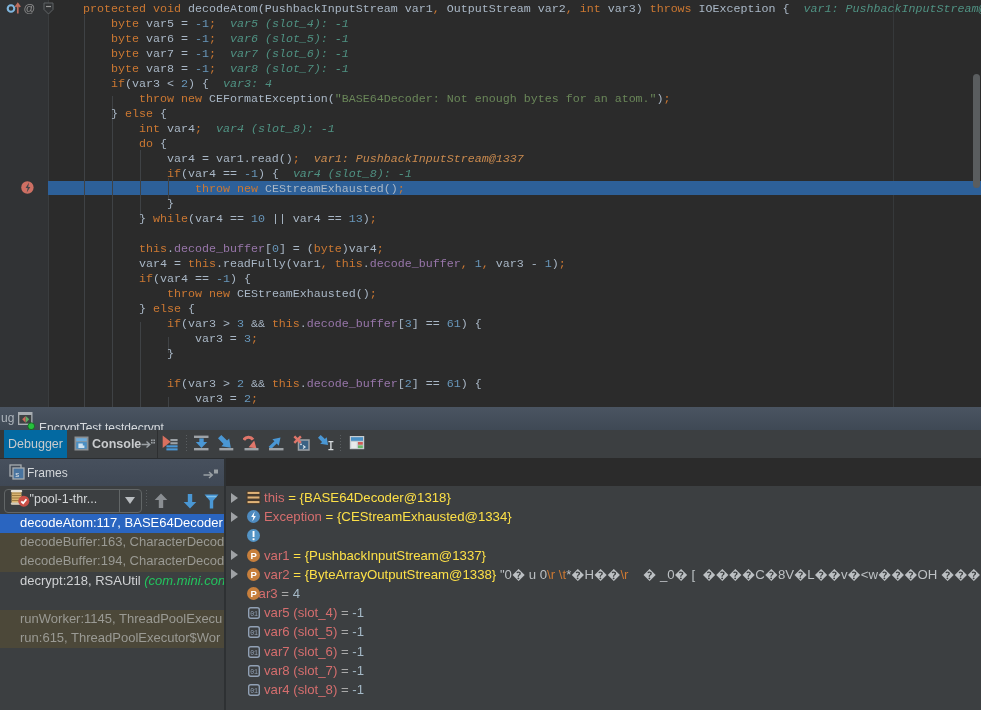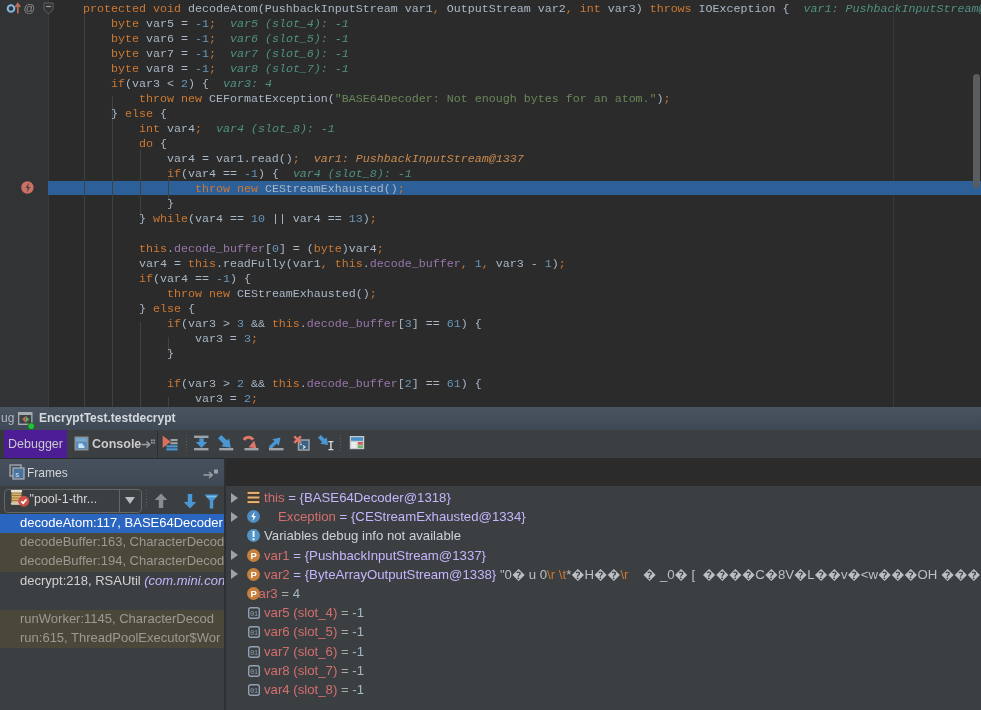--- a/index.html
+++ b/index.html
@@ -15,36 +15,36 @@
         font-size:11.67px;line-height:15px;white-space:pre;color:#a9b7c6;}
   .k{color:#cc7832;} .n{color:#6897bb;} .s{color:#6a8759;} .f{color:#9876aa;}
   .h{color:#4f9182;font-style:italic;} .ho{color:#ca8a4e;font-style:italic;}
   #marginline{position:absolute;left:893px;top:0;width:1px;height:407px;background:#36393b;}
   #scrollthumb{position:absolute;left:973px;top:74px;width:7px;height:114px;background:#5a5d5f;border-radius:4px;}
   
   #twheader{position:absolute;left:0;top:407px;width:981px;height:23px;
             background:linear-gradient(#4a5461,#3f4955);color:#b6bcc3;font-size:12px;}
   
   #tabrow{position:absolute;left:0;top:430px;width:981px;height:28px;background:#3c3f41;border-bottom:1px solid #2b2b2b;}
-  #dbgtab{position:absolute;left:4px;top:0px;width:63px;height:28px;background:#4c1d95;
+  #dbgtab{position:absolute;left:4px;top:0px;width:63px;height:28px;background:#0369a1;
           color:#c9cbcd;font-size:12.5px;text-align:center;line-height:28px;}
   .dots{position:absolute;top:5px;width:1px;height:18px;
         background-image:repeating-linear-gradient(#5a5e61 0 1px,transparent 1px 3px);}
   
   .phead{position:absolute;top:458px;height:28px;box-sizing:border-box;background:linear-gradient(#47505d,#3f4855);
          border-top:1px solid #2a2d30;color:#d4d7da;font-size:12px;}
   
   #frames{position:absolute;left:0;top:486px;width:224px;height:224px;background:#3c3f41;overflow:hidden;}
   #vars{position:absolute;left:226px;top:486px;width:755px;height:224px;background:#3c3f41;overflow:hidden;}
   #vdiv{position:absolute;left:224px;top:458px;width:2px;height:252px;background:#2e3133;}
   .frow{position:absolute;left:0;width:224px;height:19.2px;line-height:18.6px;font-size:13px;
         padding-left:20px;box-sizing:border-box;white-space:nowrap;overflow:hidden;}
   .lib{background:#4c4839;color:#9a9a94;}
   .vrow{position:absolute;left:0;width:760px;height:19.2px;line-height:19.2px;font-size:13.2px;color:#bcc0c3;white-space:nowrap;}
-  .vname{color:#d56e6e;} .vval{color:#c4b5fd;} .vnum{color:#a4b8c6;}
+  .vname{color:#d56e6e;} .vval{color:#fde047;} .vnum{color:#a4b8c6;}
   .varrow{position:absolute;left:5px;top:4.5px;width:0;height:0;
           border-left:7px solid #9fa2a5;border-top:5px solid transparent;border-bottom:5px solid transparent;}
   .vicon{position:absolute;left:20px;top:2px;}
 </style>
 </head>
 <body>
 <div id="app">
 
   <div id="editor">
     <div id="gutter"></div>
@@ -107,21 +107,21 @@
   <div id="twheader">
     <span class="abs" style="left:1px;top:4px;color:#aeb5bc;">ug</span>
     <svg class="abs" style="left:17px;top:4px;" width="19" height="19" viewBox="0 0 19 19">
       <rect x="1" y="1" width="14.5" height="13" fill="#a8adb2"></rect>
       <rect x="2.3" y="4" width="11.9" height="8.6" fill="#3d4244"></rect>
       <path d="M8.6 4.9 L5.2 8.3 L8.6 11.7 Z" fill="#cd6a5b"></path>
       <path d="M8.8 4.9 L12.2 8.3 L8.8 11.7 Z" fill="#5fae66"></path>
       <circle cx="14.2" cy="15.2" r="3.4" fill="#25c13d"></circle>
       <circle cx="14.2" cy="15.2" r="3.4" fill="none" stroke="#15571f" stroke-width="0.8"></circle>
     </svg>
-    <span class="abs" style="left:39px;top:4px;color:#d6dade;font-weight:bold;">EncryptTest.testdecrypt</span>
+    <span class="abs" style="left:39px;top:14px;color:#d6dade;">EncryptTest.testdecrypt</span>
   </div>
 
   <div id="tabrow">
     <div class="abs" style="left:0;top:0;width:4px;height:28px;background:#353839;"></div>
     <div id="dbgtab">Debugger</div>
 
     <svg class="abs" style="left:73.5px;top:5.5px;" width="15" height="15" viewBox="0 0 15 15">
       <rect x="0.5" y="0.5" width="14" height="14" fill="#8a9094"></rect>
       <rect x="2.2" y="2.2" width="10.6" height="3.1" fill="#6cabdb"></rect>
       <rect x="2.2" y="6.1" width="10.6" height="6.7" fill="#4a90c4"></rect>
@@ -228,50 +228,49 @@
     </svg>
 
     <svg class="abs" style="left:203.5px;top:8px;" width="15" height="15" viewBox="0 0 15 15">
       <path d="M0.5 0.5 H14.5 L9.2 6.8 V14.5 H5.8 V6.8 Z" fill="#4a97d4"></path>
       <path d="M2.5 2.6 H12.5" stroke="#7fc0e8" stroke-width="1.3"></path>
     </svg>
 
     <div class="frow" style="top:28px;background:#2a65c0;color:#ffffff;">decodeAtom:117, BASE64Decoder</div>
     <div class="frow lib" style="top:47.2px;">decodeBuffer:163, CharacterDecod</div>
     <div class="frow lib" style="top:66.4px;">decodeBuffer:194, CharacterDecod</div>
-    <div class="frow" style="top:85.6px;color:#d0d2d4;">decrypt:218, RSAUtil <i style="color:#c4b5fd;">(com.mini.con</i></div>
-    <div class="frow lib" style="top:124px;">runWorker:1145, CharacterDecod</div>
+    <div class="frow" style="top:85.6px;color:#d0d2d4;">decrypt:218, RSAUtil <i style="color:#22c55e;">(com.mini.con</i></div>
+    <div class="frow lib" style="top:124px;">runWorker:1145, ThreadPoolExecu</div>
     <div class="frow lib" style="top:143.2px;">run:615, ThreadPoolExecutor$Wor</div>
   </div>
 
   <div id="vars">
     <div class="vrow" style="top:2px;">
       <span class="varrow"></span>
       <svg class="vicon" width="15" height="15" viewBox="0 0 15 15">
         <rect x="1" y="1.3" width="13" height="3.2" fill="#e0b377" stroke="#46382a" stroke-width="1.1"></rect>
         <rect x="1" y="5.9" width="13" height="3.2" fill="#e0b377" stroke="#46382a" stroke-width="1.1"></rect>
         <rect x="1" y="10.5" width="13" height="3.2" fill="#e0b377" stroke="#46382a" stroke-width="1.1"></rect>
       </svg>
       <span style="margin-left:38px;" class="vname">this</span> <span class="vval">= {BASE64Decoder@1318}</span>
     </div>
     <div class="vrow" style="top:21.2px;">
       <span class="varrow"></span>
       <svg class="vicon" width="15" height="15" viewBox="0 0 15 15">
         <circle cx="7.5" cy="7.5" r="6.5" fill="#4e8bc0"></circle>
         <path d="M8.6 2.5 L5.2 8 L7.4 8 L6.4 12.5 L9.9 7 L7.7 7 Z" fill="#fff"></path>
       </svg>
-      <span style="margin-left:52px;" class="vname">Exception</span> <span class="vval">= {CEStreamExhausted@1334}</span>
+      <span style="margin-left:38px;" class="vname">Exception</span> <span class="vval">= {CEStreamExhausted@1334}</span>
     </div>
     <div class="vrow" style="top:40.4px;color:#cfd2d4;">
       <svg class="vicon" width="15" height="15" viewBox="0 0 15 15">
         <circle cx="7.5" cy="7.5" r="6.5" fill="#5394c6"></circle>
         <rect x="6.6" y="3" width="1.9" height="6" fill="#fff"></rect>
           <rect x="6.6" y="10.3" width="1.9" height="1.9" fill="#fff"></rect>
       </svg>
-      <span style="margin-left:38px;">Variables debug info not available</span>
     </div>
     <div class="vrow" style="top:59.6px;">
       <span class="varrow"></span>
       <svg class="vicon" width="15" height="15" viewBox="0 0 15 15">
         <circle cx="7.5" cy="7.5" r="6.5" fill="#c77f3c"></circle>
         <text x="4.6" y="11.3" font-size="9.5" font-weight="bold" fill="#fff" font-family="Liberation Sans">P</text>
       </svg>
       <span style="margin-left:38px;" class="vname">var1</span> <span class="vval">= {PushbackInputStream@1337}</span>
     </div>
     <div class="vrow" style="top:78.8px;">

